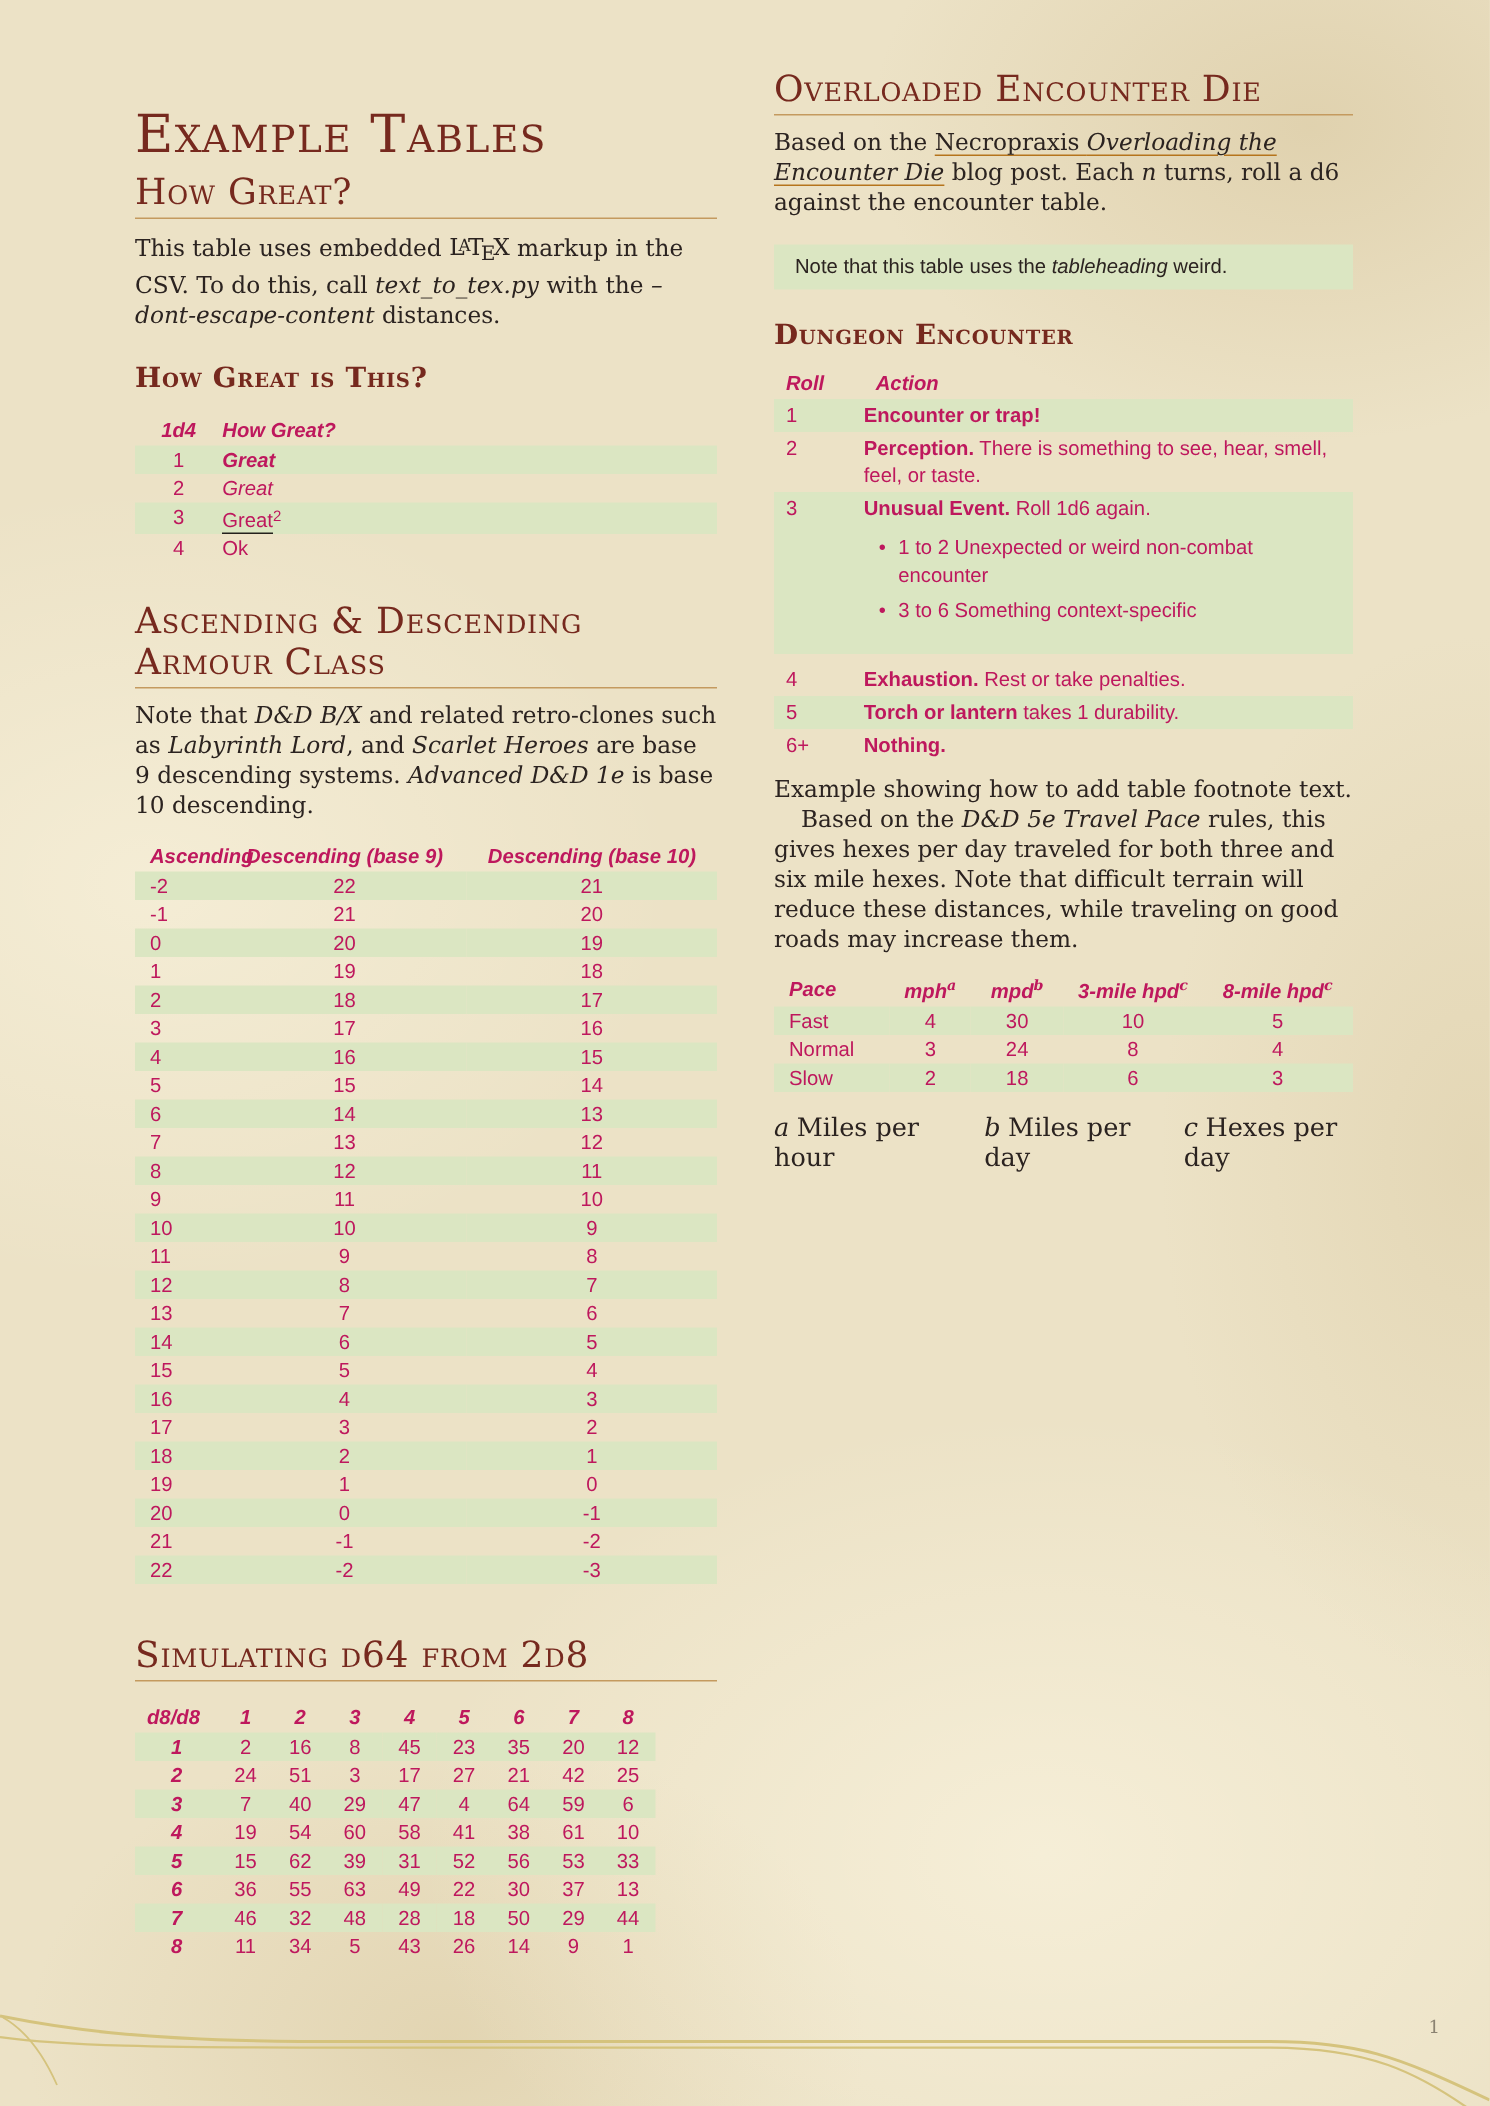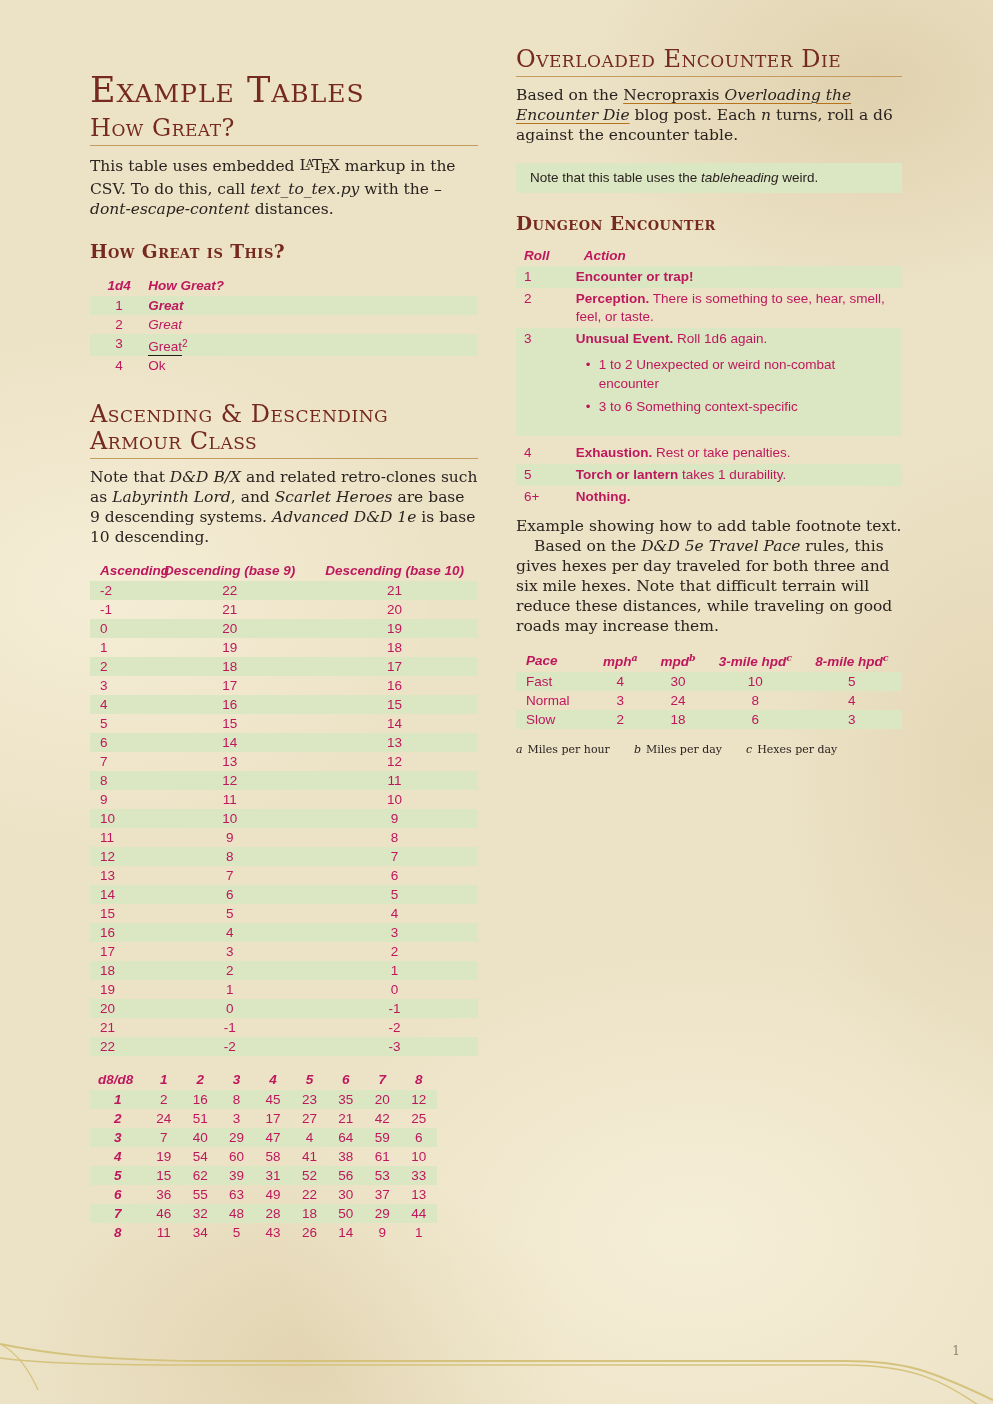--- a/index.html
+++ b/index.html
@@ -117,21 +117,21 @@
 
   
   .tbl-travel { margin-top:14px; }
   .tbl-travel col.c1 { width:20%; } .tbl-travel col.c2 { width:14%; }
   .tbl-travel col.c3 { width:16%; } .tbl-travel col.c4 { width:24%; } .tbl-travel col.c5 { width:26%; }
   .tbl-travel thead th.h1 { text-align:left; padding-left:10px;margin-top:16px; }
   .tbl-travel td { text-align:center; }
   .tbl-travel td:first-child { text-align:left; padding-left:10px; }
   .fnsup { font-family:"DejaVu Serif", serif; font-style:italic; font-size:9.5px; vertical-align:5px; }
 
-  .footnotes { margin-top:14px; font-size:11px; display:flex; gap:24px; }
+  .footnotes { margin-top:14px; font-size:17px; display:flex; gap:24px; }
   .fn-marker { font-style:italic; margin-right:5px; }
 
   
   .mt6{margin-top:6px;} .mt8{margin-top:8px;}
   .mt20{margin-top:20px;} .mt22{margin-top:22px;} .mt26{margin-top:26px;} .mt32{margin-top:32px;} .mt34{margin-top:34px;}
 
   
   .flourish { position:absolute; left:0; bottom:0; width:993px; height:80px; pointer-events:none; }
   .pagenum {
     position:absolute; right:33px; bottom:46px;
@@ -348,20 +348,21 @@
         </tr>
 
         <tr>
           <td>22</td>
           <td>-2</td>
           <td>-3</td>
         </tr>
       </tbody>
   </table>
 
+  <h2 class="sect mt34">Simulating d64 from 2d8</h2>
 
   <table class="tbl-d64">
     <colgroup>
       <col class="c1">
         <col class="cn">
         <col class="cn">
         <col class="cn">
         <col class="cn">
       <col class="cn">
         <col class="cn">

